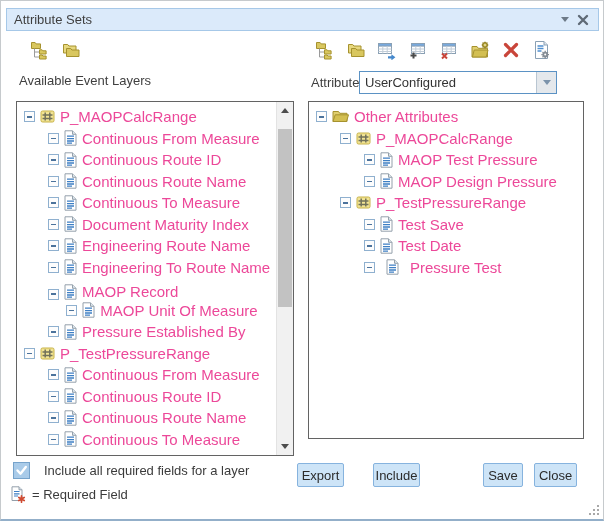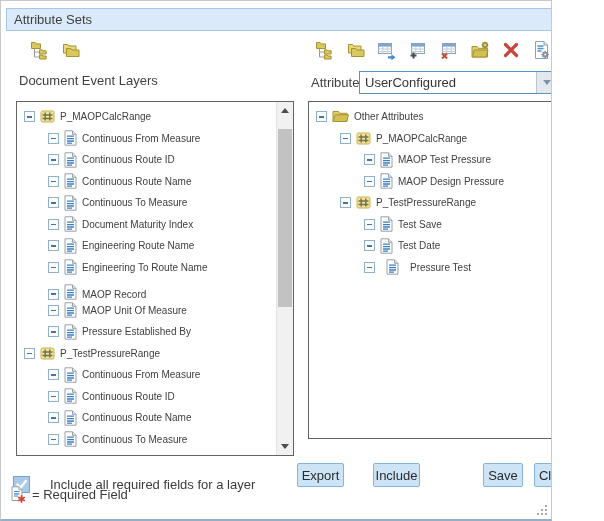--- a/index.html
+++ b/index.html
@@ -1,17 +1,17 @@
 <!DOCTYPE html>
 <html><head>
 <meta charset="utf-8">
 <style>
   html,body{margin:0;padding:0;background:#fff;}
   .canvas{
-    position:relative;width:552px;height:521px;background:#fff;
+    position:relative;width:604px;height:521px;background:#fff;
     border:1px solid #c6cacd;border-bottom:2px solid #93afc9;box-sizing:border-box;
     font-family:"Liberation Sans", sans-serif;color:#3b3b3b;overflow:hidden;
   }
   
   .titlebar{
     position:absolute;left:5px;top:7px;width:593px;height:23px;box-sizing:border-box;
     background:#dbeafa;border:1px solid #a6c8e8;display:flex;align-items:center;
   }
   .titlebar .title{font-size:13px;color:#3f3f3f;padding-left:7px;flex:1;}
   .tb-btn{display:inline-flex;align-items:center;justify-content:center;width:18px;height:18px;cursor:default;}
@@ -38,35 +38,35 @@
     display:flex;align-items:center;justify-content:center;
   }
   .combo-btn .tri-down{border-top-color:#7b93ab;}
   
   .panel{position:absolute;background:#fff;border:1px solid #636363;box-sizing:border-box;}
   .panel.left{left:15px;top:100px;width:278px;height:355px;}
   .panel.right{left:307px;top:100px;width:276px;height:338px;}
   .tree{position:absolute;left:0;top:0;right:0;bottom:0;padding-top:4px;overflow:hidden;}
   .panel.left .tree{right:17px;}
   .tree-row{display:flex;align-items:center;height:21.5px;gap:5px;white-space:nowrap;}
-  .tree-row .label{font-size:10px;color:#404040;}
+  .tree-row .label{font-size:15px;color:#ec4899;}
   .expander{
     width:11px;height:11px;flex:0 0 11px;box-sizing:border-box;background:#fdfdfd;
     border:1px solid #8fb0cf;display:inline-flex;align-items:center;justify-content:center;
   }
   .expander::after{content:"";width:5px;height:1.5px;background:#4c739c;}
   .node-icon{display:inline-flex;align-items:center;}
   
   .vscroll{position:absolute;top:0;right:0;bottom:0;width:17px;background:#f1f1f1;border-left:1px solid #e3e3e3;box-sizing:border-box;}
   .sb-btn{position:absolute;left:0;width:16px;height:17px;display:flex;align-items:center;justify-content:center;}
   .sb-btn.top{top:0;}
   .sb-btn.bottom{bottom:0;}
   .sb-thumb{position:absolute;left:1px;right:1px;top:27px;height:178px;background:#c2c2c2;}
   
-  .chk-row{position:absolute;left:12px;top:461px;display:flex;align-items:center;gap:20px;margin-top:14px;}
+  .chk-row{position:absolute;left:12px;top:461px;display:flex;align-items:center;gap:14px;}
   .checkbox{
     width:17px;height:17px;box-sizing:border-box;background:#a9cbe9;border:1px solid #76a3cb;
     display:inline-flex;align-items:center;justify-content:center;
   }
   .chk-label,.req-label{font-size:13px;color:#3b3b3b;}
   .req-row{position:absolute;left:10px;top:485px;display:flex;align-items:center;gap:6px;}
   .btn{
     position:absolute;top:462px;height:24px;box-sizing:border-box;background:#cde4f7;
     border:1px solid #86b3de;border-radius:2px;font-family:"Liberation Sans",sans-serif;
     font-size:13px;color:#2b2b2b;padding:0;
@@ -194,21 +194,21 @@
             <path d="M12 1.5V5h3.5" fill="#dde5ec" stroke="#8aa0b4"></path>
             <path d="M5.5 6h6 M5.5 8.5h6 M5.5 11h4" stroke="#4f8fd0" stroke-width="1.3"></path>
             <circle cx="13.2" cy="14.6" r="2.8" fill="#848c94"></circle>
             <path d="M13.2 10.8v1.4 M13.2 17v1.4 M9.4 14.6h1.4 M15.6 14.6h1.4 M10.5 11.9l1 1 M14.9 16.3l1 1 M15.9 11.9l-1 1 M11.5 16.3l-1 1" stroke="#848c94" stroke-width="1.3"></path>
             <circle cx="13.2" cy="14.6" r="1" fill="#fff"></circle>
           </svg>
         </span>
       </span>
     </div>
 
-  <div class="lbl available">Document Event Layers</div>
+  <div class="lbl available">Available Event Layers</div>
   <div class="lbl attrset">Attribute Set:</div>
 
   <div class="combo">
     <span class="combo-text">UserConfigured</span>
     <span class="combo-btn">
         <i class="tri-down"></i>
       </span>
   </div>
 
   <div class="panel left">
@@ -304,21 +304,21 @@
           <span class="expander"></span>
           <span class="node-icon">
             <svg width="13" height="16" viewBox="0 0 13 16">
               <path d="M1 .8h7.5L12 4.3V15.2H1z" fill="#fff" stroke="#94a0ab"></path>
               <path d="M8.5 .8v3.5H12" fill="#dde5ec" stroke="#94a0ab"></path>
               <path d="M3 6.2h7 M3 8.6h7 M3 11h7 M3 13.2h5" stroke="#3e7fc4" stroke-width="1.3"></path>
             </svg>
           </span>
           <span class="label">MAOP Record</span>
         </div>
-        <div class="tree-row" style="padding-left: 31px;">
+        <div class="tree-row" style="padding-left: 31px; justify-content: center;">
           <span class="expander"></span>
           <span class="node-icon">
             <svg width="13" height="16" viewBox="0 0 13 16">
               <path d="M1 .8h7.5L12 4.3V15.2H1z" fill="#fff" stroke="#94a0ab"></path>
               <path d="M8.5 .8v3.5H12" fill="#dde5ec" stroke="#94a0ab"></path>
               <path d="M3 6.2h7 M3 8.6h7 M3 11h7 M3 13.2h5" stroke="#3e7fc4" stroke-width="1.3"></path>
             </svg>
           </span>
           <span class="label">MAOP Unit Of Measure</span>
         </div>

